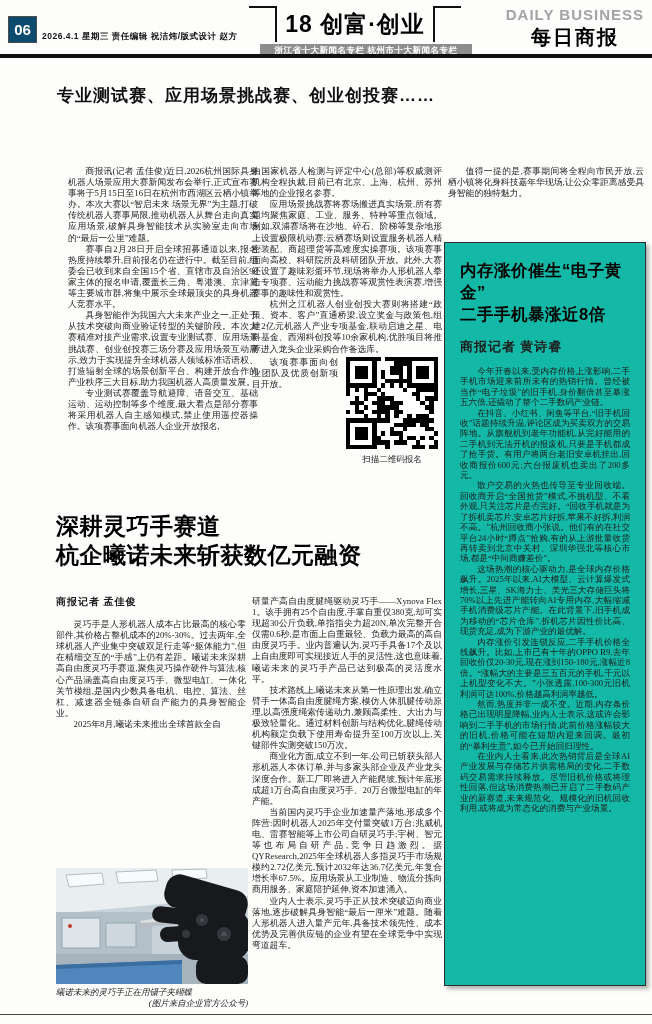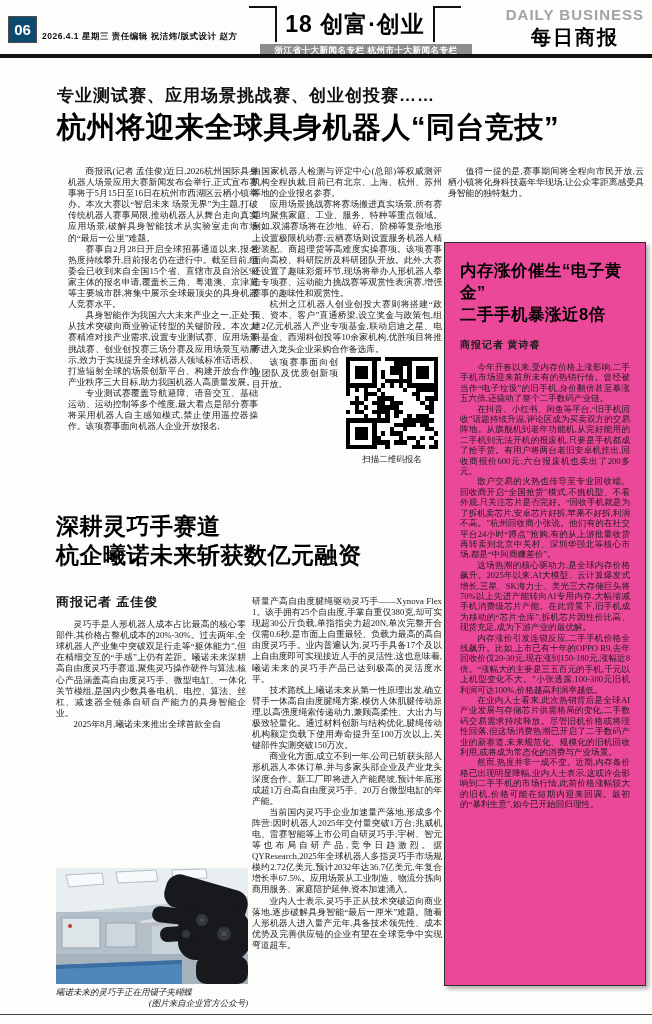--- a/index.html
+++ b/index.html
@@ -34,31 +34,31 @@
   .bodycol{font-size:8.8px;line-height:11.1px;overflow:hidden;}
   .m-col1{left:68px;top:166px;width:190px;height:352px;}
   .m-col2{left:252px;top:166px;width:190px;height:352px;}
   .m-col3{left:448px;top:166px;width:196px;height:72px;}
   .qr-row{display:flex;margin-top:2px;}
   .qr-side{width:86px;}
   .qr-box{width:100px;margin-left:4px;text-align:center;}
   .qr-cap{font-size:8.5px;margin-top:2px;text-align:center;}
 
   
-  .sidebox{left:444px;top:242px;width:202px;height:744px;background:#ec4899;border:1px solid #2f2f2f;
+  .sidebox{left:444px;top:242px;width:202px;height:744px;background:#14b8a6;border:1px solid #2f2f2f;
            box-shadow:3px 3px 4px rgba(0,0,0,.30);box-sizing:border-box;padding:16px 15px 0 15px;overflow:hidden;}
   .side-title{font-size:16.5px;font-weight:900;line-height:22px;letter-spacing:.5px;color:#000;}
-  .side-byline{margin-top:13px;font-size:10px;font-weight:bold;letter-spacing:1px;}
+  .side-byline{margin-top:13px;font-size:13px;font-weight:bold;letter-spacing:1px;}
   .side-body{margin-top:10px;font-size:8.6px;line-height:10.4px;}
 
   
   .a2-title{left:56px;top:512px;width:390px;font-size:23px;font-weight:900;line-height:29px;letter-spacing:.5px;color:#000;}
   .a2-col1{left:56px;top:596px;width:190px;height:268px;}
   .a2-col2{left:252px;top:596px;width:190px;height:420px;}
-  .a2-byline{font-size:13px;font-weight:bold;letter-spacing:1px;margin-bottom:12px;}
+  .a2-byline{font-size:10px;font-weight:bold;letter-spacing:1px;margin-bottom:12px;}
   .photo{left:56px;top:868px;width:192px;height:116px;}
   .photo svg{display:block;}
   .caption{left:56px;top:987px;width:192px;font-size:8.5px;font-style:italic;line-height:11px;}
   .caption .credit{text-align:right;}
   .botrule{left:0;top:1014px;width:652px;height:1px;background:#444;}
 </style>
 </head>
 <body>
 
 <div class="page">
@@ -77,21 +77,20 @@
   </div>
   <div class="abs honors sans">浙江省十大新闻名专栏 杭州市十大新闻名专栏</div>
 
   <div class="abs mast-right">
     <div class="daily-en sans">DAILY BUSINESS</div>
     <div class="daily-cn sans">每日商报</div>
   </div>
   <div class="abs toprule"></div>
 
   <div class="abs kicker sans">专业测试赛、应用场景挑战赛、创业创投赛……</div>
-  <div class="abs headline sans">杭州将迎来全球具身机器人“同台竞技”</div>
 
   <div class="abs bodycol m-col1">
     <p class="ind">商报讯(记者 孟佳俊)近日,2026杭州国际具身机器人场景应用大赛新闻发布会举行,正式宣布赛事将于5月15日至16日在杭州市西湖区云栖小镇举办。本次大赛以“智启未来 场景无界”为主题,打破传统机器人赛事局限,推动机器人从舞台走向真实应用场景,破解具身智能技术从实验室走向市场的“最后一公里”难题。</p>
     <p class="ind">赛事自2月28日开启全球招募通道以来,报名热度持续攀升,目前报名仍在进行中。截至目前,组委会已收到来自全国15个省、直辖市及自治区90家主体的报名申请,覆盖长三角、粤港澳、京津冀等主要城市群,将集中展示全球最顶尖的具身机器人竞赛水平。</p>
     <p class="ind">具身智能作为我国六大未来产业之一,正处于从技术突破向商业验证转型的关键阶段。本次大赛精准对接产业需求,设置专业测试赛、应用场景挑战赛、创业创投赛三场分赛及应用场景互动展示,致力于实现提升全球机器人领域标准话语权、打造辐射全球的场景创新平台、构建开放合作的产业秩序三大目标,助力我国机器人高质量发展。</p>
     <p class="ind">专业测试赛覆盖导航避障、语音交互、基础运动、运动控制等多个维度,最大看点是部分赛事将采用机器人自主感知模式,禁止使用遥控器操作。该项赛事面向机器人企业开放报名,</p>
   </div>
 
   <div class="abs bodycol m-col2">
     <p>由国家机器人检测与评定中心(总部)等权威测评机构全程执裁,目前已有北京、上海、杭州、苏州等地的企业报名参赛。</p>
@@ -264,22 +263,22 @@
   <div class="abs sidebox">
     <div class="side-title sans">内存涨价催生“电子黄金”</div>
     <div class="side-title sans">二手手机暴涨近8倍</div>
     <div class="side-byline">商报记者 黄诗睿</div>
     <div class="side-body">
       <p class="ind">今年开春以来,受内存价格上涨影响,二手手机市场迎来前所未有的热销行情。曾经被当作“电子垃圾”的旧手机,身价翻倍甚至暴涨五六倍,还撬动了整个二手数码产业链。</p>
       <p class="ind">在抖音、小红书、闲鱼等平台,“旧手机回收”话题持续升温,评论区成为买卖双方的交易阵地。从旗舰机到老年功能机,从完好能用的二手机到无法开机的报废机,只要是手机都成了抢手货。有用户将两台老旧安卓机挂出,回收商报价600元;六台报废机也卖出了200多元。</p>
       <p class="ind">散户交易的火热也传导至专业回收端。回收商开启“全国抢货”模式,不挑机型、不看外观,只关注芯片是否完好。“回收手机就是为了拆机卖芯片,安卓芯片好拆,苹果不好拆,利润不高。”杭州回收商小张说。他们有的在社交平台24小时“蹲点”抢购,有的从上游批量收货再转卖到北京中关村、深圳华强北等核心市场,都是“中间商赚差价”。</p>
       <p class="ind">这场热潮的核心驱动力,是全球内存价格飙升。2025年以来,AI大模型、云计算爆发式增长,三星、SK海力士、美光三大存储巨头将70%以上先进产能转向AI专用内存,大幅缩减手机消费级芯片产能。在此背景下,旧手机成为移动的“芯片仓库”,拆机芯片因性价比高、现货充足,成为下游产业的最优解。</p>
       <p class="ind">内存涨价引发连锁反应,二手手机价格全线飙升。比如,上市已有十年的OPPO R9,去年回收价仅20-30元,现在涨到150-180元,涨幅近8倍。“涨幅大的主要是三五百元的手机,千元以上机型变化不大。”小张透露,100-300元旧机利润可达100%,价格越高利润率越低。</p>
+      <p class="ind">然而,热度并非一成不变。近期,内存条价格已出现明显降幅,业内人士表示,这或许会影响到二手手机的市场行情,此前价格涨幅较大的旧机,价格可能在短期内迎来回调。最初的“暴利生意”,如今已开始回归理性。</p>
       <p class="ind">在业内人士看来,此次热销背后是全球AI产业发展与存储芯片供需格局的变化,二手数码交易需求持续释放。尽管旧机价格或将理性回落,但这场消费热潮已开启了二手数码产业的新赛道,未来规范化、规模化的旧机回收利用,或将成为常态化的消费与产业场景。</p>
-      <p class="ind">然而,热度并非一成不变。近期,内存条价格已出现明显降幅,业内人士表示,这或许会影响到二手手机的市场行情,此前价格涨幅较大的旧机,价格可能在短期内迎来回调。最初的“暴利生意”,如今已开始回归理性。</p>
     </div>
   </div>
 
   <div class="abs a2-title sans">
     <div>深耕灵巧手赛道</div>
     <div>杭企曦诺未来斩获数亿元融资</div>
   </div>
 
   <div class="abs bodycol a2-col1">
     <div class="a2-byline">商报记者 孟佳俊</div>

